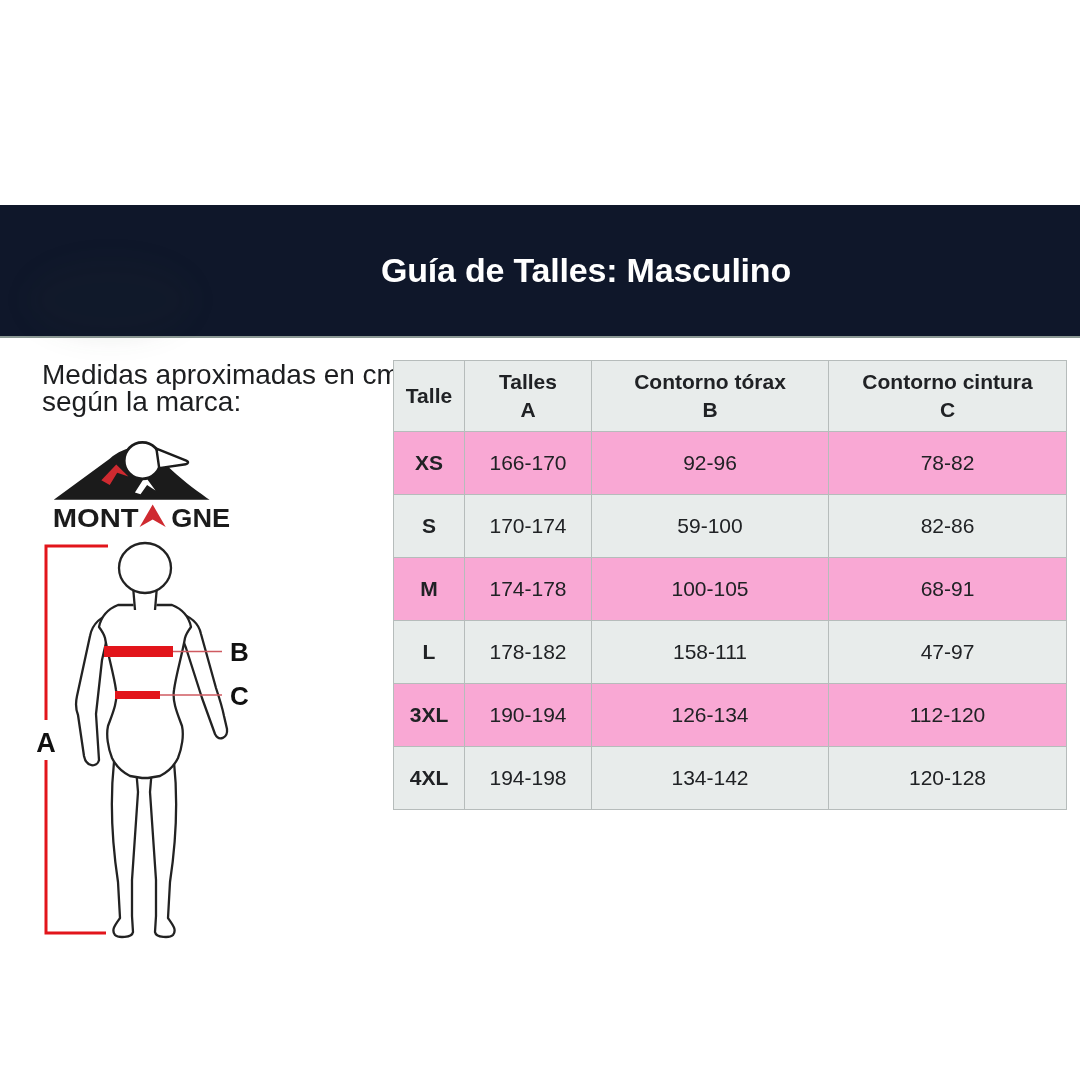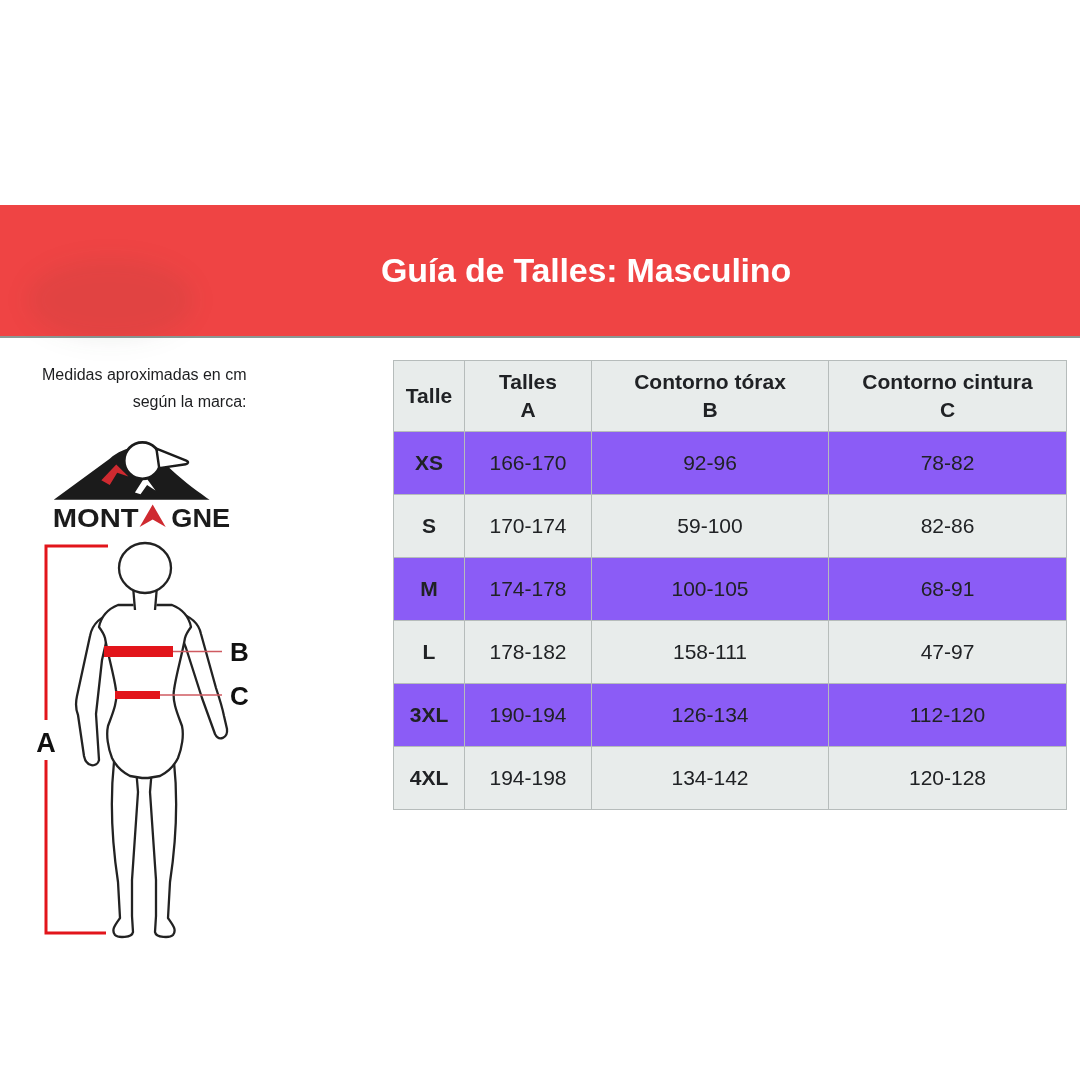--- a/index.html
+++ b/index.html
@@ -8,39 +8,39 @@
     font-family: "Liberation Sans", "DejaVu Sans", sans-serif;
     color: #1d1e20;
     position: relative;
     overflow: hidden;
   }
   .canvas { position: absolute; inset: 0; background: #ffffff; }
 
   
   .band {
     position: absolute; left: 0; top: 205px; width: 1080px; height: 133px;
-    background: #ef4444;
+    background: #0f172a;
     border-bottom: 2px solid #8b9894;
     display: flex; align-items: center; justify-content: center;
     padding-left: 92px; box-sizing: border-box;
   }
   .band-smudge {
     position: absolute; left: 28px; top: 55px; width: 165px; height: 80px;
     background: rgba(40, 52, 48, 0.07);
     border-radius: 50%;
     filter: blur(12px);
   }
   .page-title {
     margin: 0;
     color: #ffffff;
     font-size: 34px; font-weight: 700; letter-spacing: -0.2px;
   }
 
   
-  .intro { position: absolute; left: 42px; top: 361px; line-height: 27px; font-size: 16px; text-align: right; }
+  .intro { position: absolute; left: 42px; top: 361px; line-height: 27px; font-size: 28px; }
   .intro-line2 { font-weight: 400; }
 
   
   .logo { position: absolute; left: 50px; top: 436px; width: 196px; height: 96px; }
   .logo text { font-family: "Liberation Sans", "DejaVu Sans", sans-serif; font-weight: 700; }
 
   
   .figure { position: absolute; left: 20px; top: 530px; width: 330px; height: 430px; }
   .figure text { font-family: "Liberation Sans", "DejaVu Sans", sans-serif; font-weight: 700; }
 
@@ -56,21 +56,21 @@
     text-align: center; vertical-align: middle;
     padding: 0;
     color: #202225;
   }
   .size-table thead th {
     background: #e8eceb;
     height: 70px;
     font-weight: 700;
     line-height: 1.32;
   }
-  .size-table tbody td { background: #8b5cf6; height: 62px; font-weight: 400; }
+  .size-table tbody td { background: #f9a8d4; height: 62px; font-weight: 400; }
   .size-table tbody td.size-cell { font-weight: 700; }
   .size-table tbody tr:nth-child(even) td { background: #e8eceb; }
   .h-letter:empty { display: none; }
 </style>
 </head>
 <body>
 
 <div class="canvas">
 
   <div class="band">

